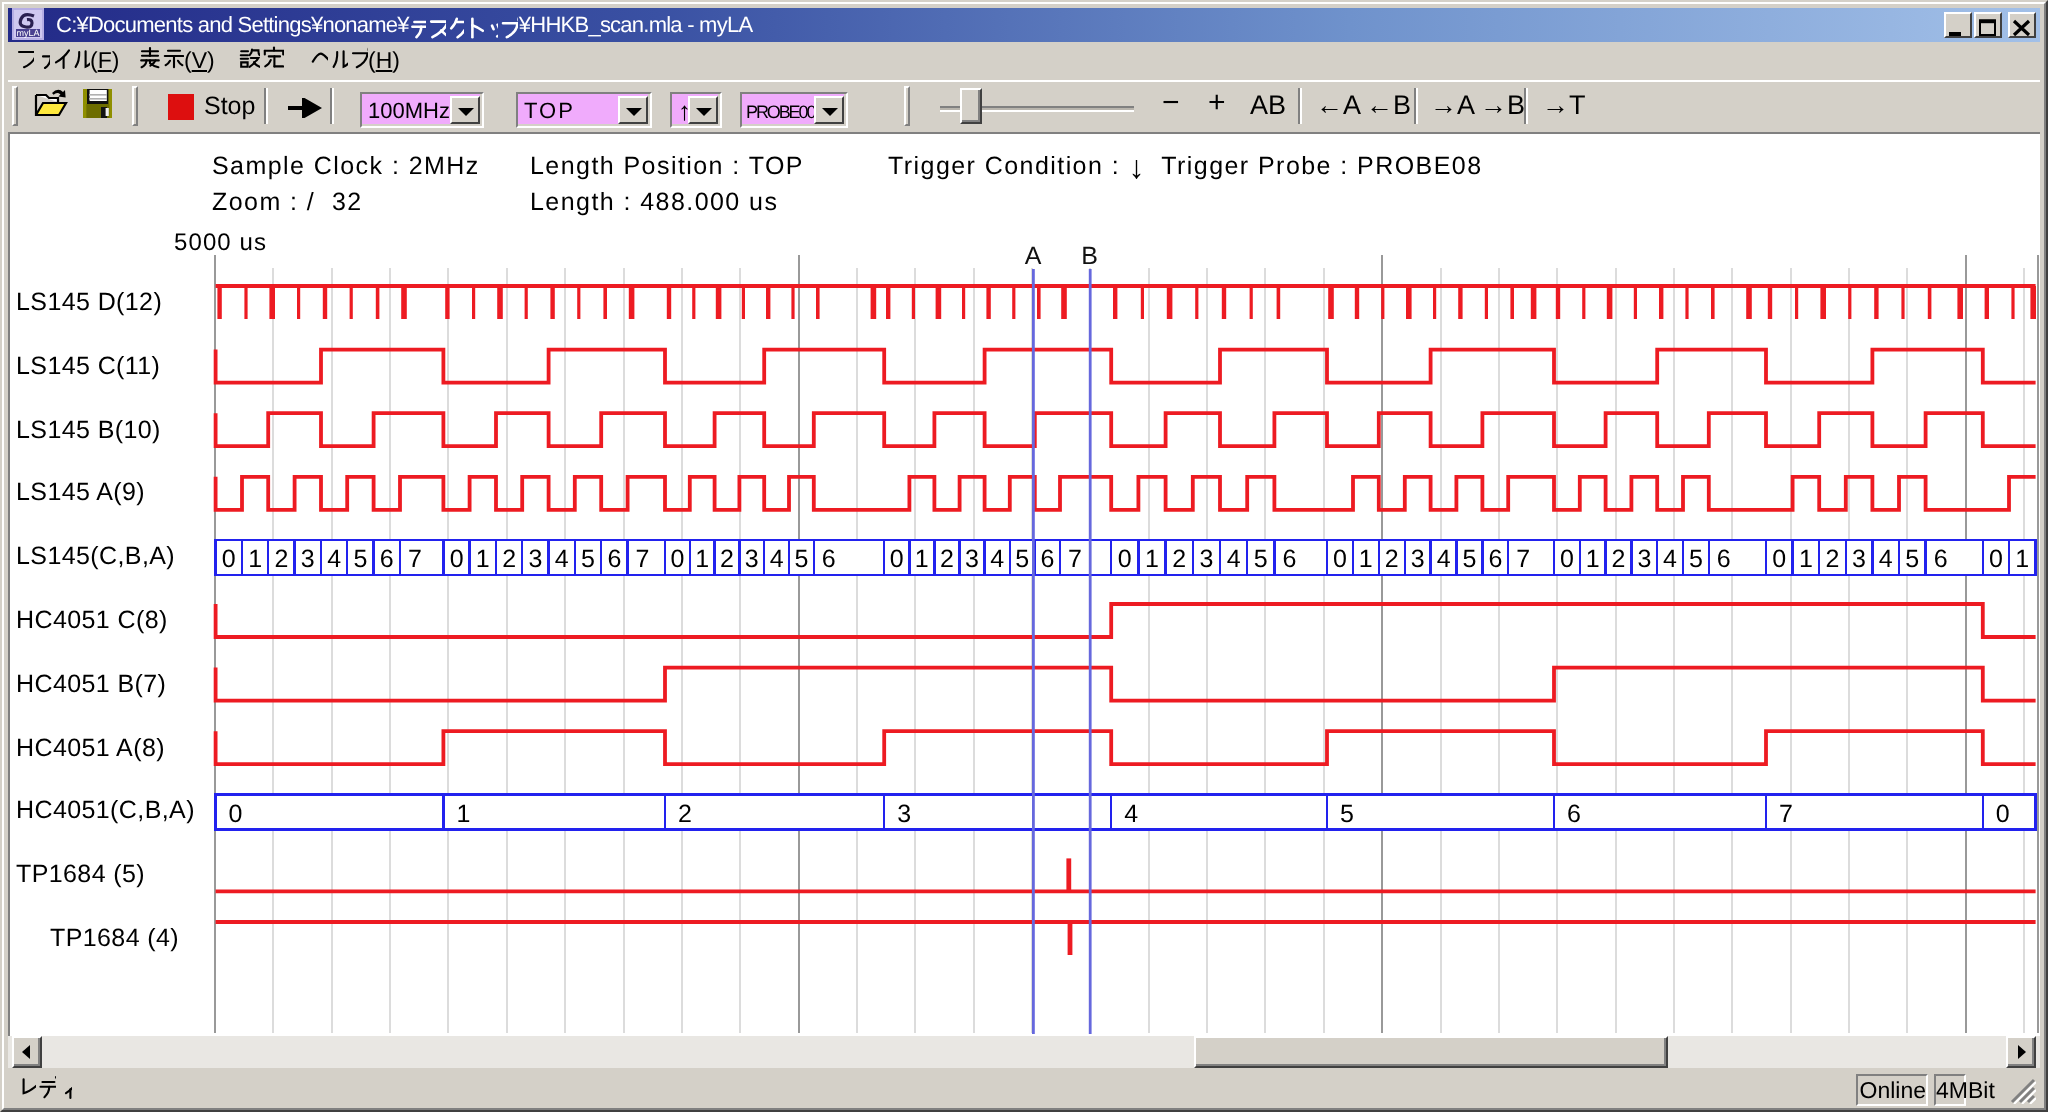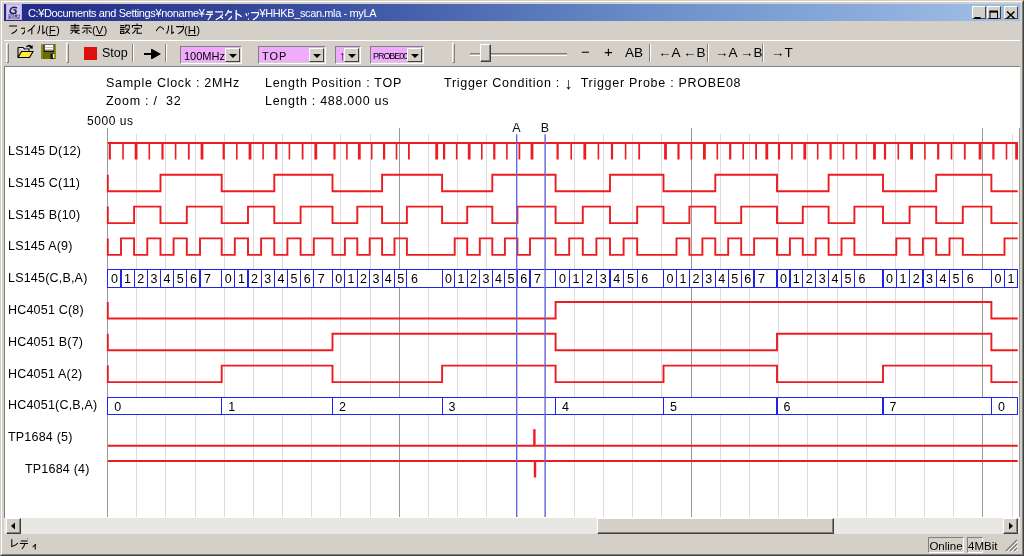--- a/index.html
+++ b/index.html
@@ -41,21 +41,21 @@
 .sbtn { position:absolute; top:0; width:15px; height:16px; background:#d4d0c8;
   border-top:1px solid #fff; border-left:1px solid #fff;
   border-right:1px solid #404040; border-bottom:1px solid #404040;
   box-shadow:inset -1px -1px 0 #808080, inset 1px 1px 0 #d4d0c8; }
 #sthumb { position:absolute; left:593px; top:0; width:237px; height:16px; background:#d4d0c8;
   border-top:1px solid #fff; border-left:1px solid #fff;
   border-right:1px solid #404040; border-bottom:1px solid #404040;
   box-shadow:inset -1px -1px 0 #808080; }
 #statusbar { position:absolute; left:4px; top:535px; width:1016px; height:19px; background:#d4d0c8; font-size:12px; }
 .spanel { position:absolute; top:2px; height:16px; border:1px solid;
-  border-color:#808080 #fff #fff #808080; text-align:center; font-size:11.5px; padding-top:1.5px; }
+  border-color:#808080 #fff #fff #808080; text-align:right; font-size:11.5px; padding-top:1.5px; }
 </style></head><body>
 <div id="frame"></div>
 <div id="frame2"></div>
 <div id="titlebar">
     <svg class="abs" style="left:2px;top:0px" width="16" height="16" viewBox="0 0 16 16">
       <rect x="0" y="0" width="16" height="16" fill="#b6aee4"></rect>
       <rect x="1" y="1" width="14" height="14" fill="#cfc8f0"></rect>
       <path d="M11,4 Q6,2 4.5,5.5 Q3,9 7,9.5 Q10,10 10,7.5 Q10,5.5 7.5,5.8" fill="none" stroke="#2a2050" stroke-width="1.6"></path>
       <rect x="2" y="10.5" width="12" height="4" fill="#4a4090"></rect>
       <text x="8" y="14.2" font-size="4.5" fill="#fff" text-anchor="middle" font-family="Liberation Sans">myLA</text>
@@ -214,21 +214,21 @@
 <div class="info" style="left:106px;top:94px">Zoom : /&nbsp;&nbsp;32</div>
 <div class="info" style="left:265px;top:94px">Length : 488.000 us</div>
 <div class="info" style="left:87px;top:114px;font-size:12px;letter-spacing:0.55px">5000 us</div>
 <div class="lbl" style="left:8px;top:144.0px">LS145 D(12)</div>
 <div class="lbl" style="left:8px;top:175.8px">LS145 C(11)</div>
 <div class="lbl" style="left:8px;top:207.6px">LS145 B(10)</div>
 <div class="lbl" style="left:8px;top:239.4px">LS145 A(9)</div>
 <div class="lbl" style="left:8px;top:271.2px">LS145(C,B,A)</div>
 <div class="lbl" style="left:8px;top:303.0px">HC4051 C(8)</div>
 <div class="lbl" style="left:8px;top:334.8px">HC4051 B(7)</div>
-<div class="lbl" style="left:8px;top:366.6px">HC4051 A(2)</div>
+<div class="lbl" style="left:8px;top:366.6px">HC4051 A(8)</div>
 <div class="lbl" style="left:8px;top:398.4px">HC4051(C,B,A)</div>
 <div class="lbl" style="left:8px;top:430.2px">TP1684 (5)</div>
 <div class="lbl" style="left:25px;top:462.0px">TP1684 (4)</div>
 <svg width="1024" height="556" viewBox="0 0 1024 556" style="position:absolute;left:0;top:0">
     <g shape-rendering="crispEdges">
       <line x1="107.5" y1="127.5" x2="107.5" y2="516.5" stroke="#999999" stroke-width="1"></line>
       <line x1="136.7" y1="134" x2="136.7" y2="516.5" stroke="#dcdcdc" stroke-width="1"></line>
       <line x1="165.9" y1="134" x2="165.9" y2="516.5" stroke="#dcdcdc" stroke-width="1"></line>
       <line x1="195.0" y1="134" x2="195.0" y2="516.5" stroke="#dcdcdc" stroke-width="1"></line>
       <line x1="224.2" y1="134" x2="224.2" y2="516.5" stroke="#dcdcdc" stroke-width="1"></line>

